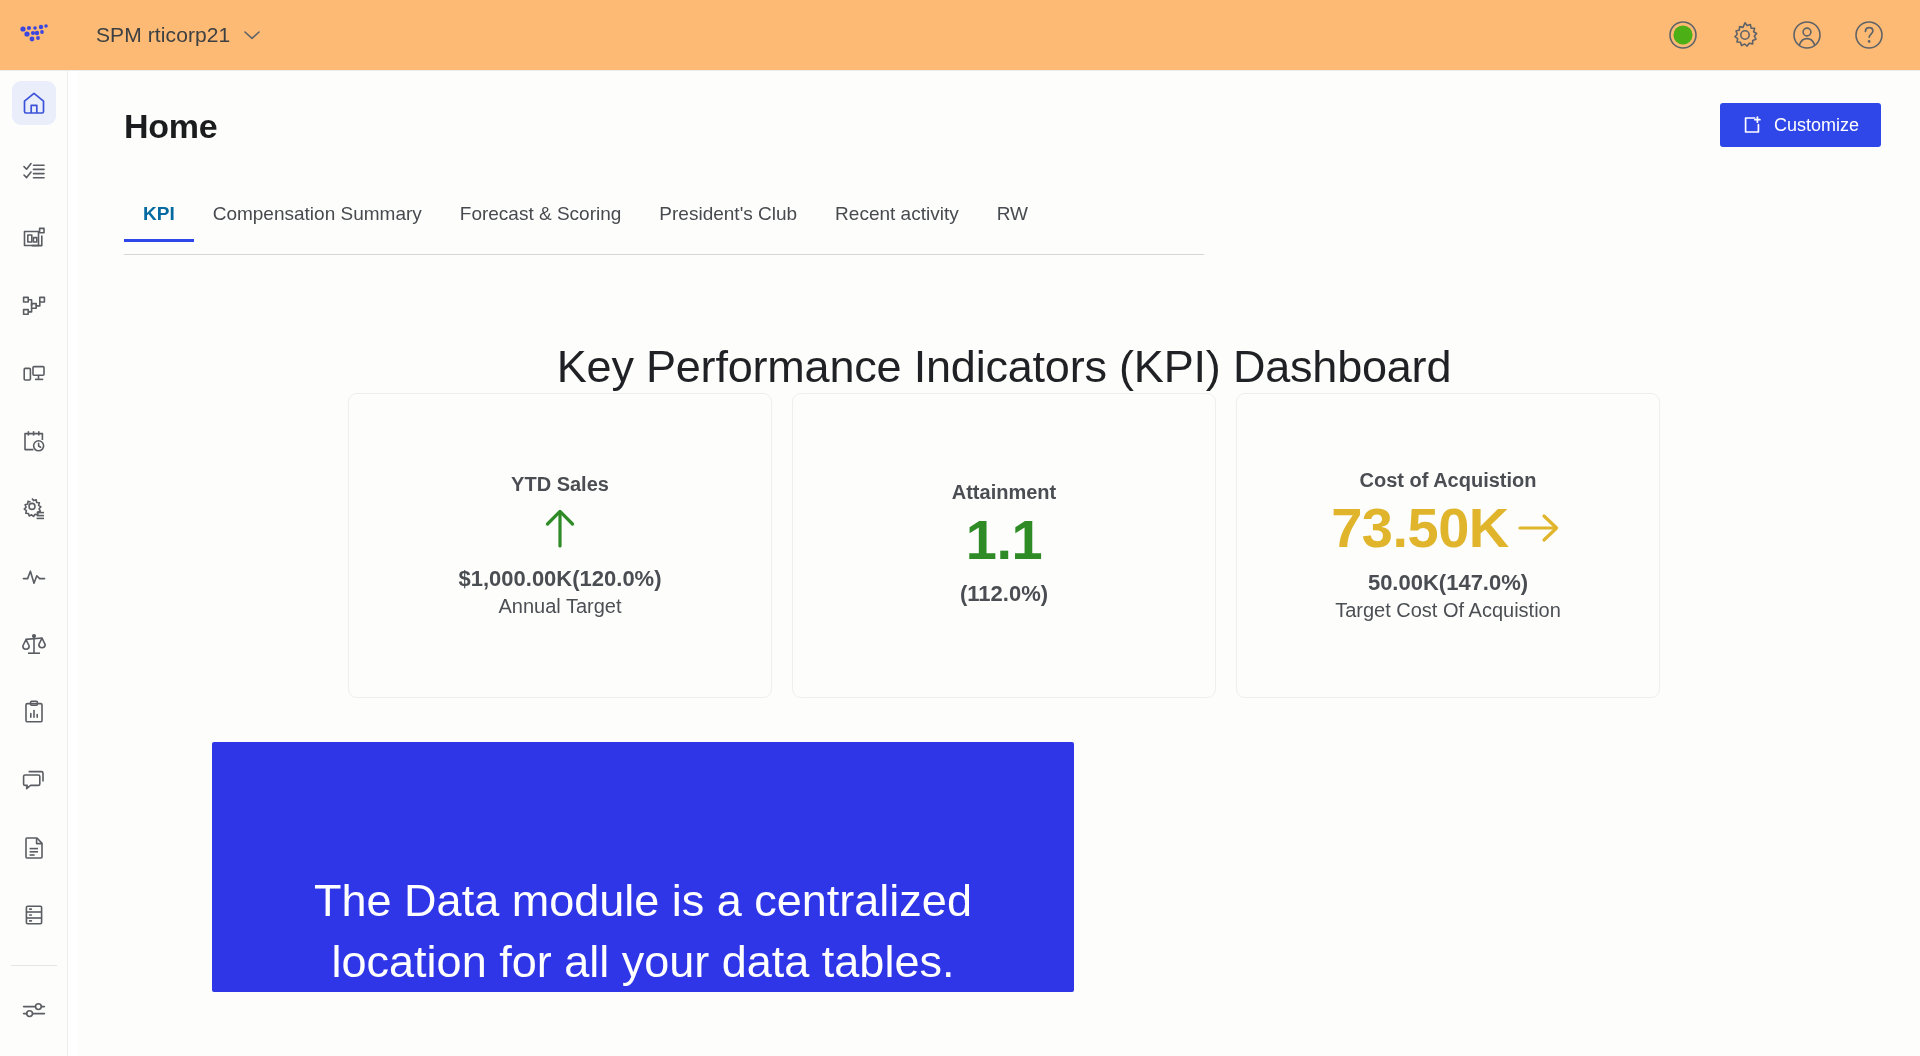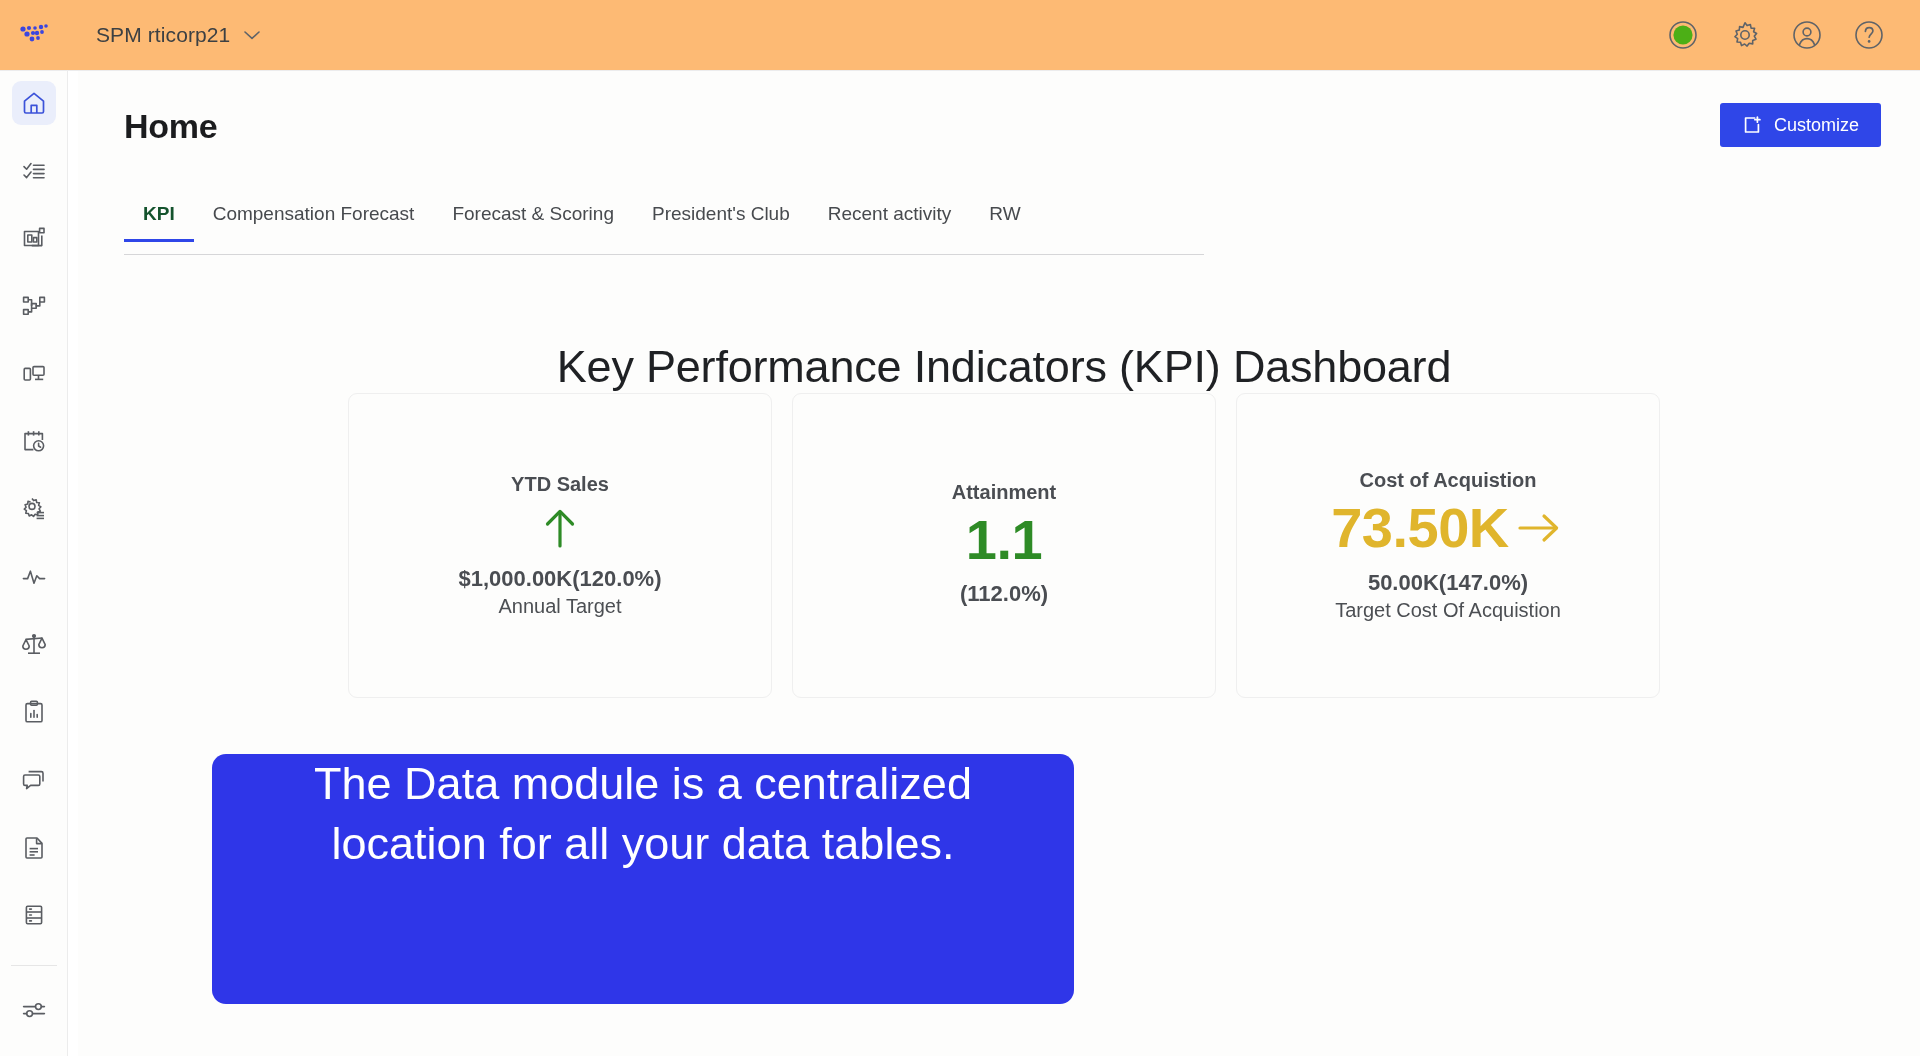--- a/index.html
+++ b/index.html
@@ -81,21 +81,21 @@
     display: flex; align-items: flex-start; gap: 0;
     border-bottom: 1.5px solid #d6d6d8;
   }
   .tab {
     font-size: 19px; color: #474a4e;
     padding: 0 19px 14px 19px;
     cursor: pointer; white-space: nowrap;
     border-bottom: 3.5px solid transparent;
     margin-bottom: -2px;
   }
-  .tab.active { color: #14532d; font-weight: bold; border-bottom-color: #2f46e8; }
+  .tab.active { color: #0369a1; font-weight: bold; border-bottom-color: #2f46e8; }
   
   .dash { position: relative; }
   .dash-title {
     margin-top: 86px; text-align: center;
     font-size: 45px; color: #1f2124; font-weight: normal;
     letter-spacing: -.2px;
   }
   .cards {
     display: flex; justify-content: center; gap: 20px;
   }
@@ -124,24 +124,23 @@
     font-size: 22px; font-weight: bold; color: #4a4d52;
     margin-top: 12px;
   }
   .card-sub2 { font-size: 20px; color: #4c4f53; margin-top: 3px; }
   
   .tooltip {
     position: absolute;
     left: 212px; top: 742px;
     width: 862px; height: 250px;
     background: #2f36e8;
-    border-radius: 14px;
-    display: flex; align-items: flex-start; justify-content: center;
+    border-radius: 2px;
+    display: flex; align-items: flex-end; justify-content: center;
     padding: 0 36px;
-    margin-top: 12px;
   }
   .tooltip-text {
     color: #ffffff; font-size: 45px; text-align: center;
     line-height: 1.34; font-weight: normal;
   }
 </style>
 </head>
 <body>
 
 <div class="topbar">
@@ -368,21 +367,21 @@
           <path d="M15.4 2.2 L15.4 7.2"></path>
             <path d="M12.9 4.7 L17.9 4.7"></path>
         </g>
       </svg>
       <span>Customize</span>
     </button>
   </div>
 
   <div class="tabs">
     <div class="tab active">KPI</div>
-    <div class="tab">Compensation Forecast</div>
+    <div class="tab">Compensation Summary</div>
     <div class="tab">Forecast &amp; Scoring</div>
     <div class="tab">President's Club</div>
     <div class="tab">Recent activity</div>
     <div class="tab">RW</div>
   </div>
 
   <div class="dash">
     <div class="dash-title">Key Performance Indicators (KPI) Dashboard</div>
 
     <div class="cards">

